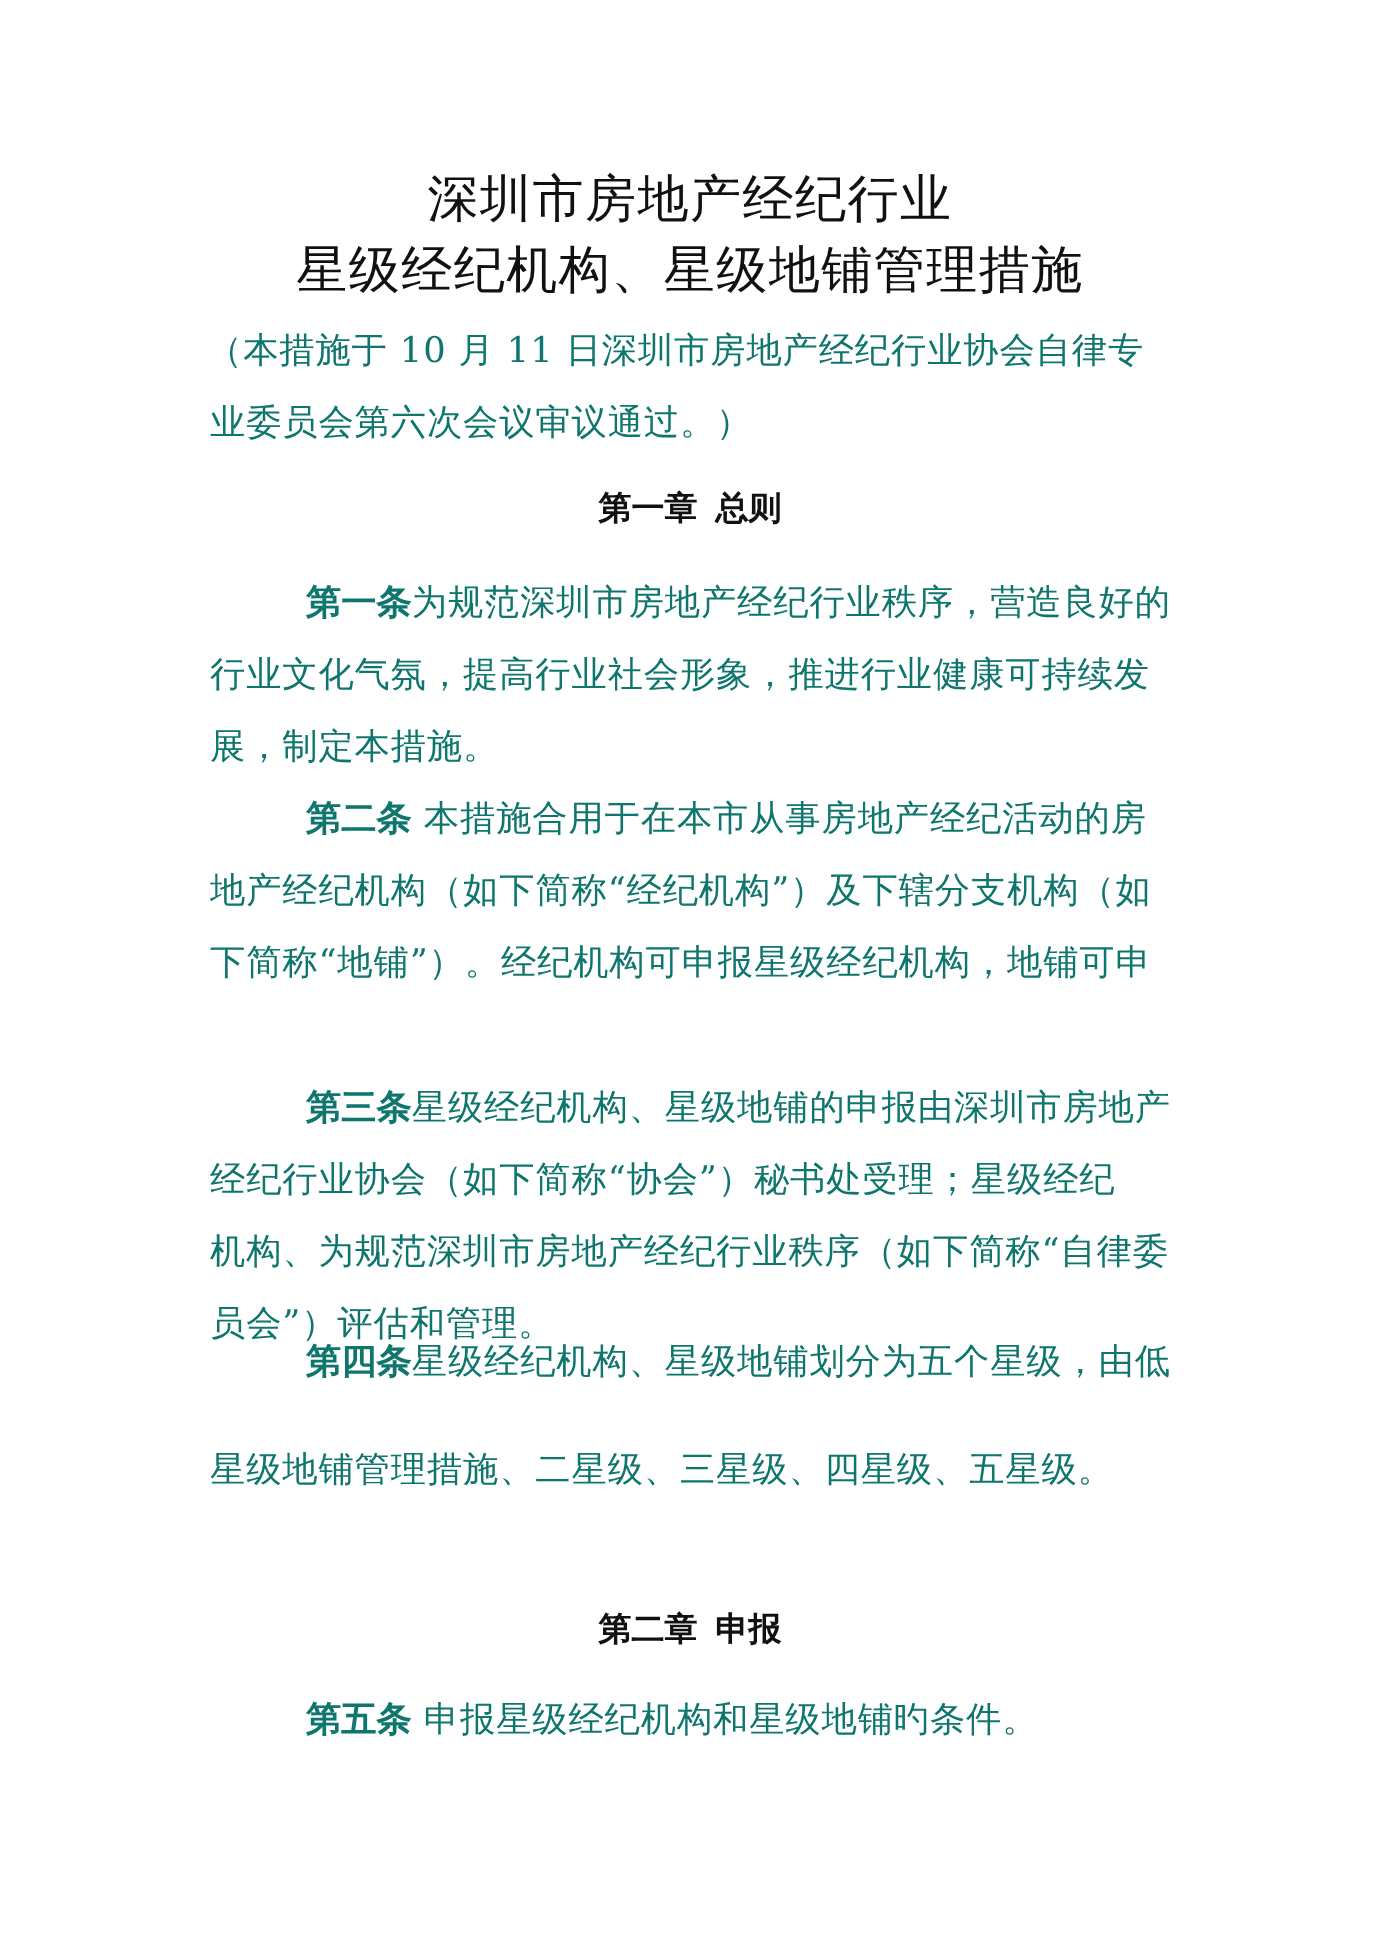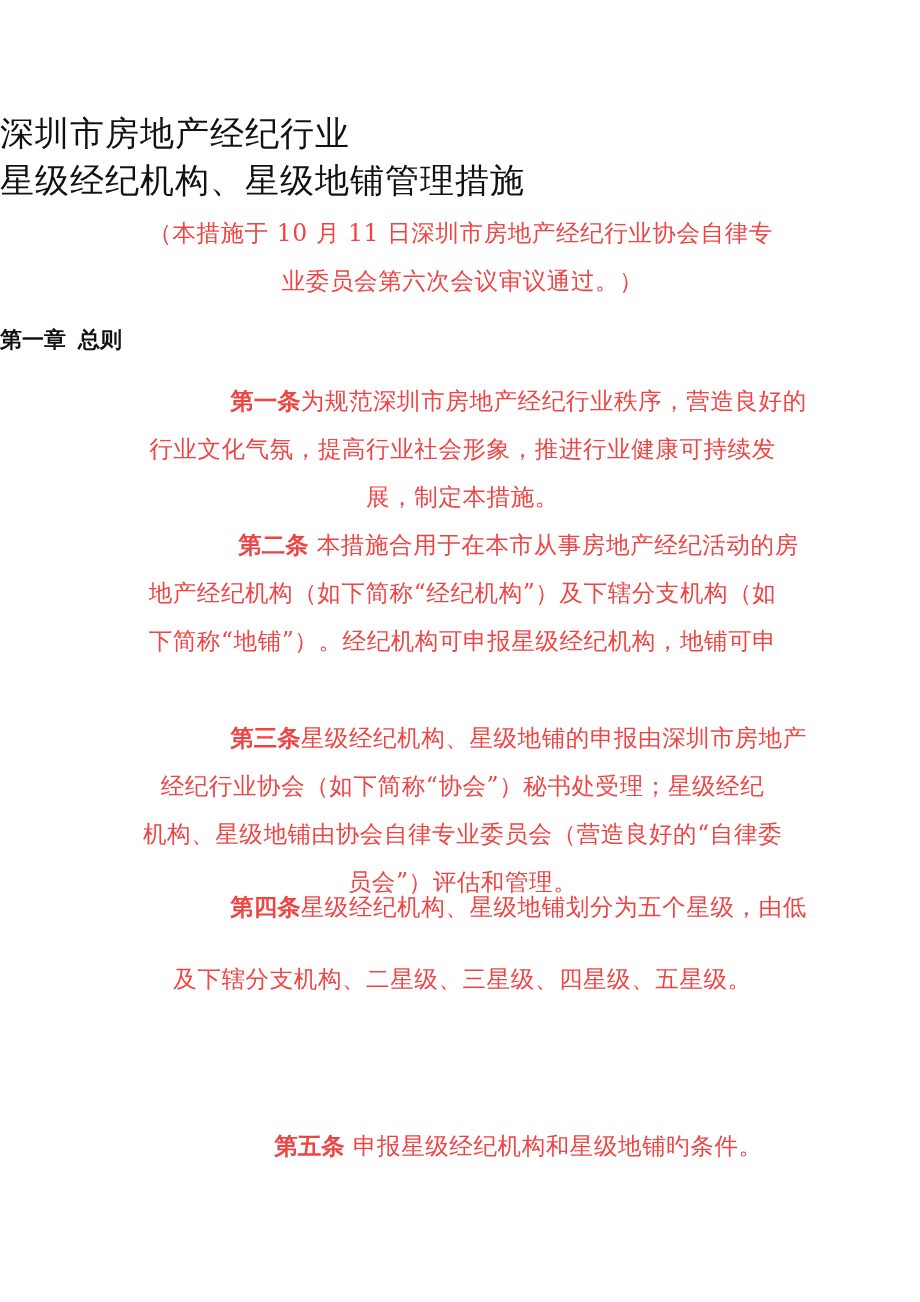--- a/index.html
+++ b/index.html
@@ -1,26 +1,26 @@
 <!DOCTYPE html>
 <html><head>
   <meta charset="utf-8">
   <style>
     html, body { margin: 0; padding: 0; background: #ffffff; }
     body { width: 920px; height: 1302px; position: relative; overflow: hidden;
            font-family: "DejaVu Serif", "Liberation Serif", serif; color: #111; }
     .page { position: absolute; left: 0; top: 0; width: 920px; height: 1302px; background: #fff; }
-    .title { position: absolute; left: 0; width: 920px; 
+    .title { position: absolute; left: 0; width: 920px; text-align: center;
              font-family: "DejaVu Sans", "Liberation Sans", sans-serif; font-size: 34px;
              line-height: 40px; color: #111; letter-spacing: 1px; }
     .line { position: absolute; left: 140px; width: 645px; font-size: 23.5px; line-height: 30px;
-            white-space: nowrap; letter-spacing: 0.6px; color: #ef4444; text-align: center; }
+            white-space: nowrap; letter-spacing: 0.6px; color: #0f766e; }
     .indent { left: 188px; }
     .note { left: 138px; font-size: 23.5px; }
-    .chapter { position: absolute; left: 0; width: 920px; text-align: left;
+    .chapter { position: absolute; left: 0; width: 920px; text-align: center;
                font-family: "DejaVu Sans", "Liberation Sans", sans-serif; font-weight: bold;
                font-size: 22px; line-height: 30px; color: #111; }
     .chapter .gap { display: inline-block; width: 12px; }
     b.art { font-family: "DejaVu Sans", "Liberation Sans", sans-serif; font-weight: bold; letter-spacing: 0; margin-left: 16px; }
   </style>
 </head>
 <body>
 
 <div class="page">
 
@@ -43,26 +43,29 @@
   <div class="line indent" style="top:530px;">
     <b class="art">第二条</b><span> 本措施合用于在本市从事房地产经纪活动的房</span>
   </div>
   <div class="line" style="top:626px;">下简称“地铺”）。经纪机构可申报星级经纪机构，地铺可申</div>
   <div class="line" style="top:578px;">地产经纪机构（如下简称“经纪机构”）及下辖分支机构（如</div>
 
   <div class="line indent" style="top:723px;">
     <b class="art">第三条</b><span>星级经纪机构、星级地铺的申报由深圳市房地产</span>
   </div>
   <div class="line" style="top:771px;">经纪行业协会（如下简称“协会”）秘书处受理；星级经纪</div>
-  <div class="line" style="top:819px;">机构、星级地铺由协会自律专业委员会（营造良好的“自律委</div>
+  <div class="line" style="top:819px;">机构、为规范深圳市房地产经纪行业秩序（如下简称“自律委</div>
   <div class="line" style="top:867px;">员会”）评估和管理。</div>
 
   <div class="line indent" style="top:892px;">
     <b class="art">第四条</b><span>星级经纪机构、星级地铺划分为五个星级，由低</span>
   </div>
-  <div class="line" style="top:964px;">及下辖分支机构、二星级、三星级、四星级、五星级。</div>
+  <div class="line" style="top:964px;">星级地铺管理措施、二星级、三星级、四星级、五星级。</div>
 
+  <div class="chapter" style="top:1072px;">
+    <span>第二章</span><span class="gap"></span><span>申报</span>
+  </div>
 
   <div class="line indent" style="top:1131px;">
     <b class="art">第五条</b><span> 申报星级经纪机构和星级地铺旳条件。</span>
   </div>
 
 </div>
 
 </body></html>

